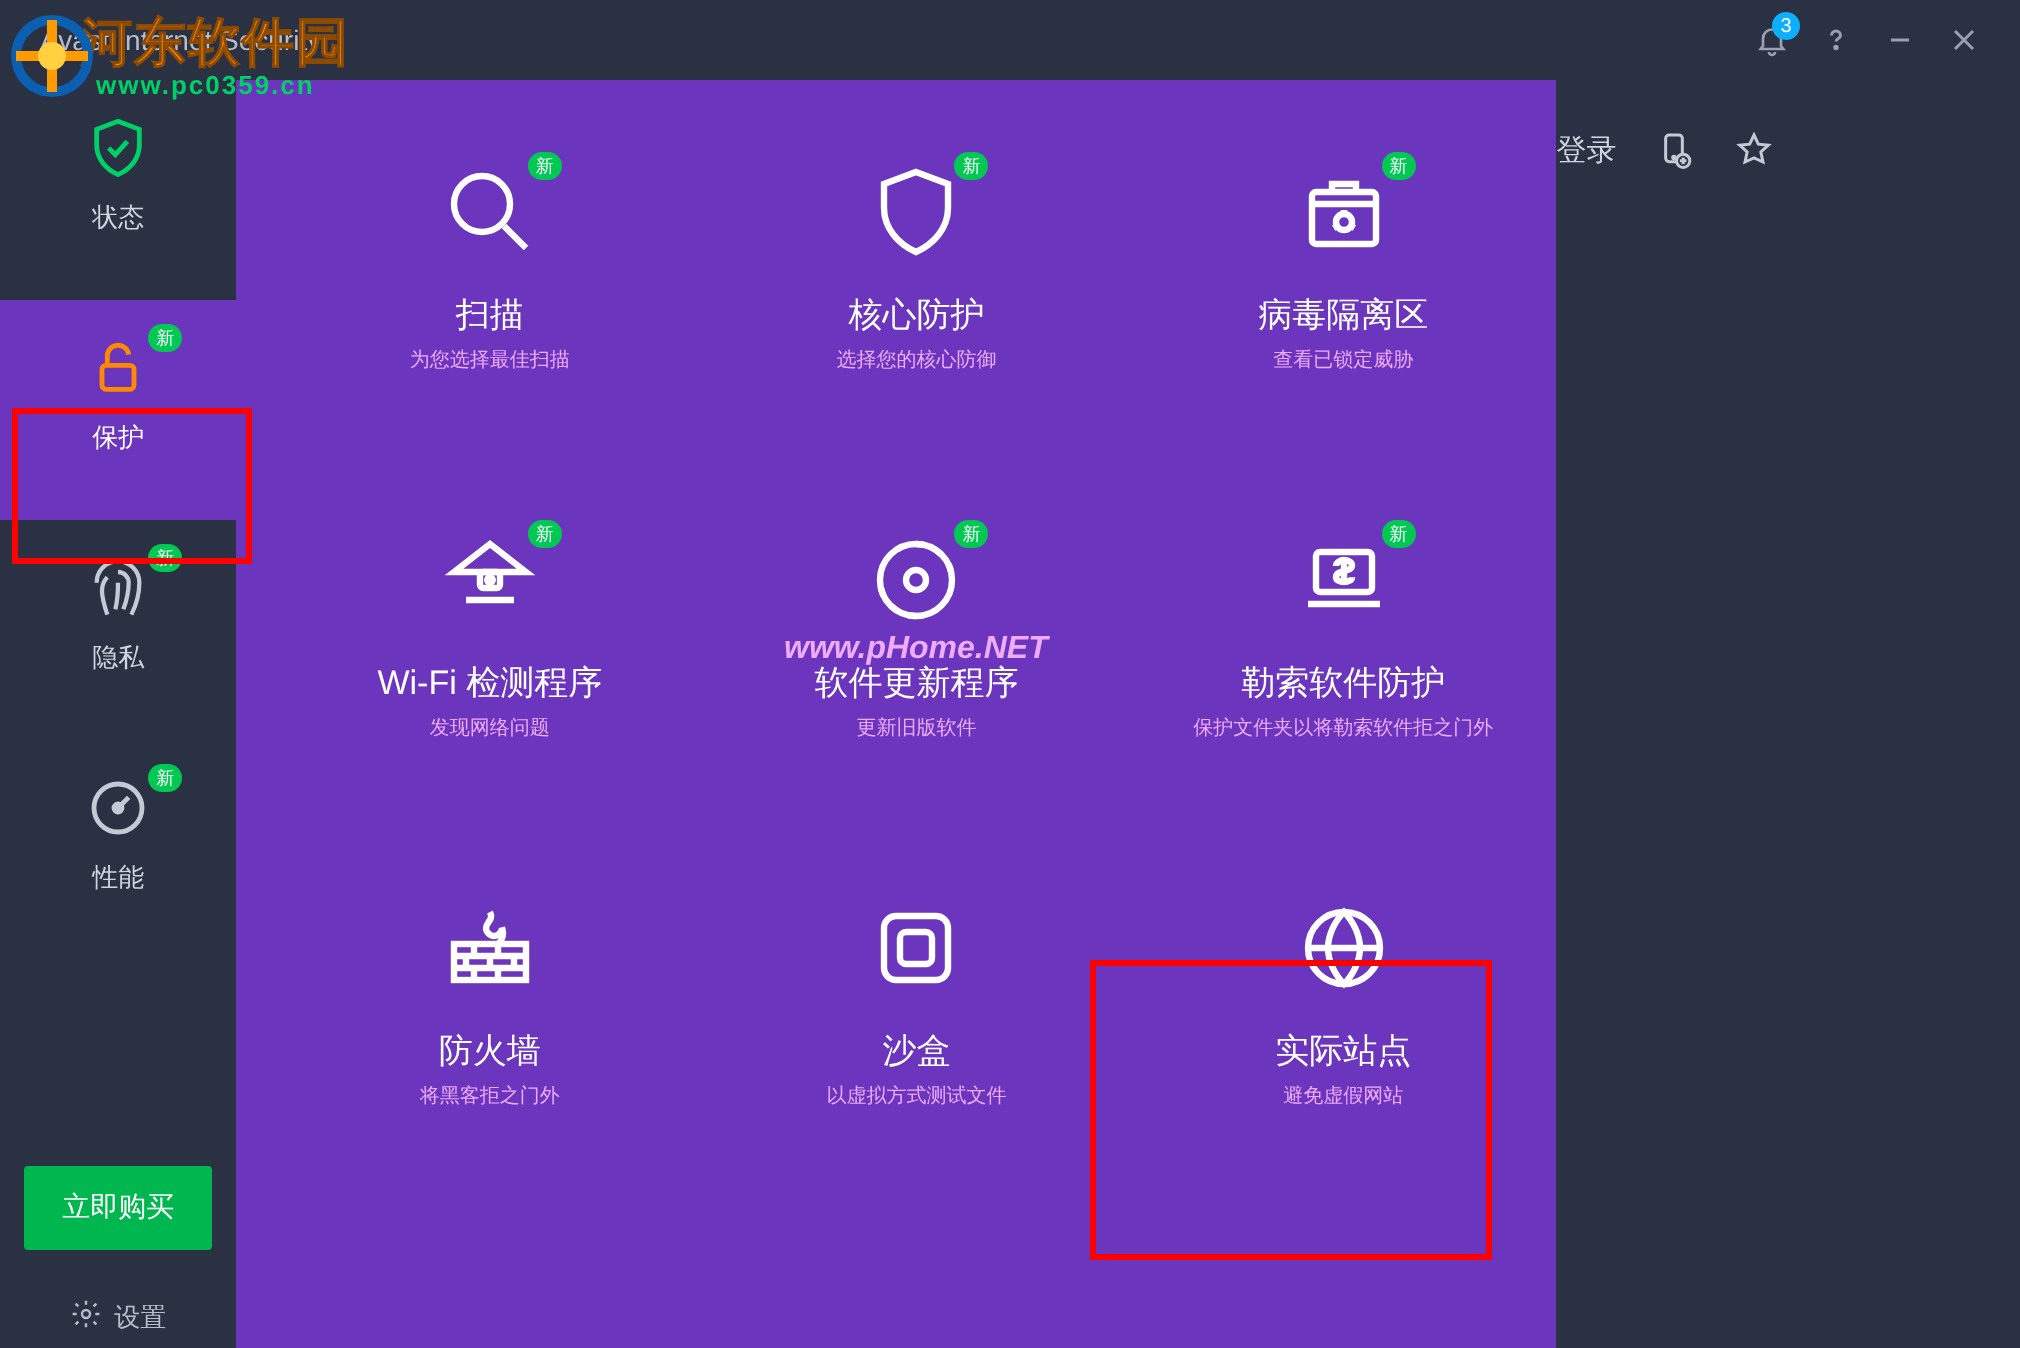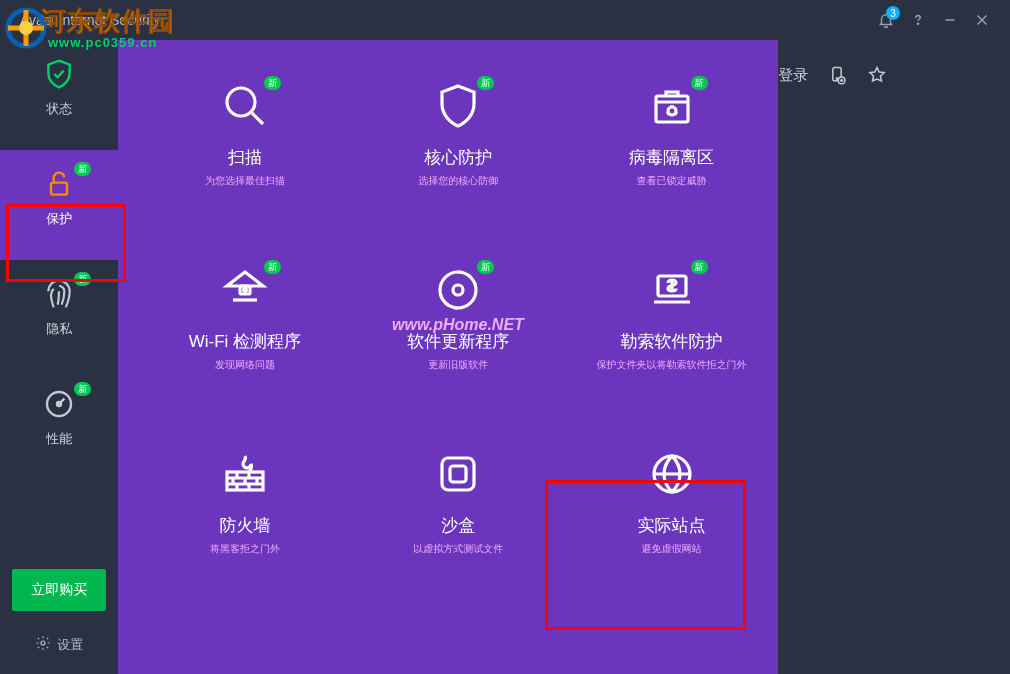--- a/index.html
+++ b/index.html
@@ -92,21 +92,21 @@
   top: -6px; right: -14px;
   background: #00c853;
   color: #fff;
   font-size: 9px;
   padding: 1px 4px;
   border-radius: 8px;
   line-height: 12px;
 }
 
 
-.sidebar-bottom { margin-top: auto; padding-bottom: 14px; }
+.sidebar-bottom { margin-top: auto; }
 .buy-btn {
   margin: 16px 12px 18px;
   height: 42px;
   background: #00b74f;
   color: #fff;
   display: flex; align-items: center; justify-content: center;
   font-size: 14px;
   cursor: pointer;
   border-radius: 2px;
 }

